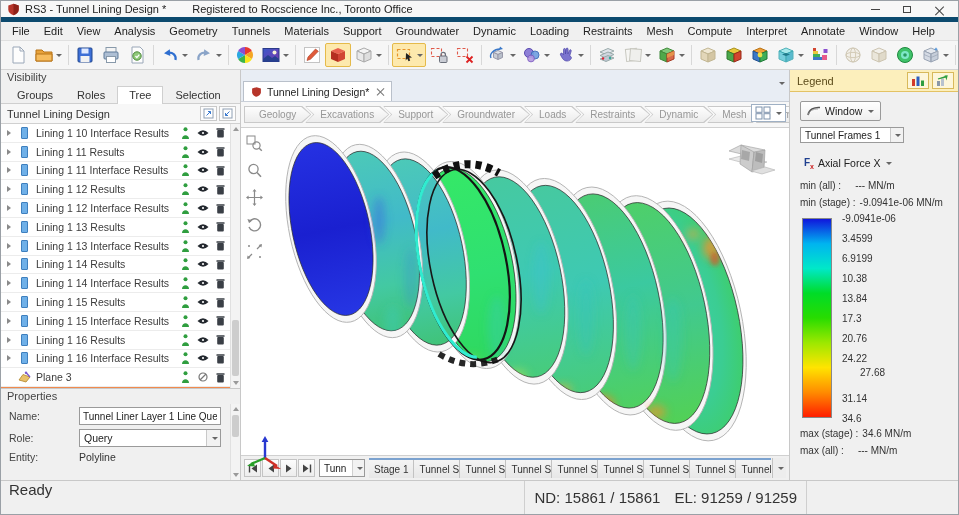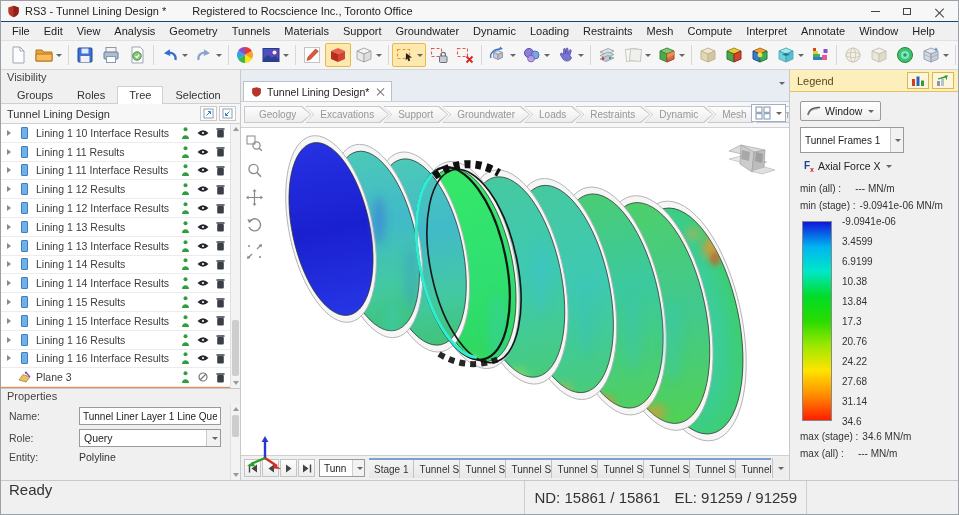--- a/index.html
+++ b/index.html
@@ -1,20 +1,20 @@
 <!DOCTYPE html>
 <html><head>
 <meta charset="utf-8">
 <style>
   *{box-sizing:border-box;margin:0;padding:0}
   html,body{width:959px;height:515px;font-family:"Liberation Sans",sans-serif;background:#fff;overflow:hidden}
   .window{position:absolute;inset:0;width:959px;height:515px;background:#f0f0f0;border:1px solid #9aa0a6;display:flex;flex-direction:column;font-size:11px;color:#333}
 
   
-  .titlebar{height:21px;background:#f7f7f7;display:flex;align-items:center;padding:0 4px;flex:none;border-bottom:1px solid #0c4a6e}
+  .titlebar{height:21px;background:#f7f7f7;display:flex;align-items:center;padding:0 4px;flex:none;border-bottom:5px solid #0c4a6e}
   .title-icon{width:13px;height:13px;margin:0 5px 0 2px;flex:none}
   .title-text{font-size:11px;color:#222;margin-right:26px;white-space:nowrap}
   .title-reg{font-size:11px;color:#222;white-space:nowrap}
   .title-spacer{flex:1}
   .winbtn{width:30px;height:17px;display:flex;align-items:center;justify-content:center;margin-left:2px}
   .g-min{width:9px;height:1px;background:#444}
   .g-max{width:8px;height:7px;border:1px solid #444}
   .g-close{position:relative;width:9px;height:9px}
   .g-close::before,.g-close::after{content:"";position:absolute;left:4px;top:0;width:1.4px;height:12px;background:#444}
   .g-close::before{transform:rotate(45deg)}.g-close::after{transform:rotate(-45deg)}
@@ -99,21 +99,21 @@
   .stab:first-child{max-width:56px}
   .stabs-dd{width:14px;height:20px;display:flex;align-items:center;justify-content:center;flex:none;background:#ededed;border-left:1px solid #c2c2c2}
 
   
   .legend{width:169px;flex:none;background:#f0f0f0;border-left:1px solid #c8c8c8;display:flex;flex-direction:column}
   .legend-header{height:22px;background:#fcefbc;border-bottom:1px solid #e3c264;display:flex;align-items:center;padding:0 4px 0 7px;flex:none}
   .legend-header .lbl{flex:1;font-size:11px;color:#5a4a1a}
   .lhbtn{width:22px;height:17px;border:1px solid #d8b95a;background:#fdf6da;display:flex;align-items:center;justify-content:center;margin-left:3px}
   .legend-body{flex:1;padding:9px 8px 4px 10px;overflow:hidden}
   .lbtn{height:20px;border:1px solid #9a9a9a;background:linear-gradient(#fff,#efefef);display:inline-flex;align-items:center;padding:0 6px;gap:4px;font-size:10.5px;color:#222;border-radius:2px;margin-bottom:6px}
-  .lcombo{width:104px;height:26px;border:1px solid #9a9a9a;background:#fff;display:flex;align-items:center;margin-bottom:4px}
+  .lcombo{width:104px;height:16px;border:1px solid #9a9a9a;background:#fff;display:flex;align-items:center;margin-bottom:11px}
   .lcombo .cval{flex:1;font-size:10px;padding-left:4px;color:#222;white-space:nowrap;overflow:hidden}
   .lcombo .cbtn{width:13px;height:100%;border-left:1px solid #c9c9c9;background:#f2f2f2;display:flex;align-items:center;justify-content:center}
   .lmetric{height:18px;display:inline-flex;align-items:center;gap:4px;font-size:10.5px;color:#222;margin-bottom:8px;border:1px solid transparent;padding:0 3px}
   .fx{font-size:10px;font-weight:bold;color:#1f3f8f}.fx sub{color:#c22;font-size:7px}
   .lrow{font-size:10px;color:#333;margin-bottom:6px;white-space:nowrap}
   .lrow .val{margin-left:4px}
   .scale{position:relative;height:212px;margin:4px 0 2px 2px}
   .scale-bar{position:absolute;left:0;top:4px;width:30px;height:200px;border:1px solid #888}
   .scale-label{position:absolute;left:40px;font-size:10px;color:#333;white-space:nowrap}
 
@@ -1115,21 +1115,21 @@
         <div class="scale" id="scale">
           <div class="scale-bar" id="scale-bar" style="background: linear-gradient(rgb(16, 22, 220), rgb(0, 180, 240), rgb(0, 232, 200), rgb(0, 220, 40), rgb(40, 220, 0), rgb(156, 232, 0), rgb(255, 228, 0), rgb(255, 140, 0), rgb(255, 30, 0));"></div>
         <span class="scale-label" style="top: -1px;">-9.0941e-06</span>
             <span class="scale-label" style="top: 19px;">3.4599</span>
             <span class="scale-label" style="top: 39px;">6.9199</span>
             <span class="scale-label" style="top: 59px;">10.38</span>
             <span class="scale-label" style="top: 79px;">13.84</span>
             <span class="scale-label" style="top: 99px;">17.3</span>
             <span class="scale-label" style="top: 119px;">20.76</span>
             <span class="scale-label" style="top: 139px;">24.22</span>
-            <span class="scale-label" style="top: 159px;">27.68</span>
+            <span class="scale-label" style="top: 153px; margin-left: 18px;">27.68</span>
             <span class="scale-label" style="top: 179px;">31.14</span>
             <span class="scale-label" style="top: 199px;">34.6</span>
           </div>
         <div class="lrow"><span>max (stage) :</span><span class="val">34.6 MN/m</span></div>
         <div class="lrow"><span>max (all) :</span><span class="val" style="margin-left:14px">--- MN/m</span></div>
       </div>
     </div>
   </div>
 
   <div class="statusbar">

